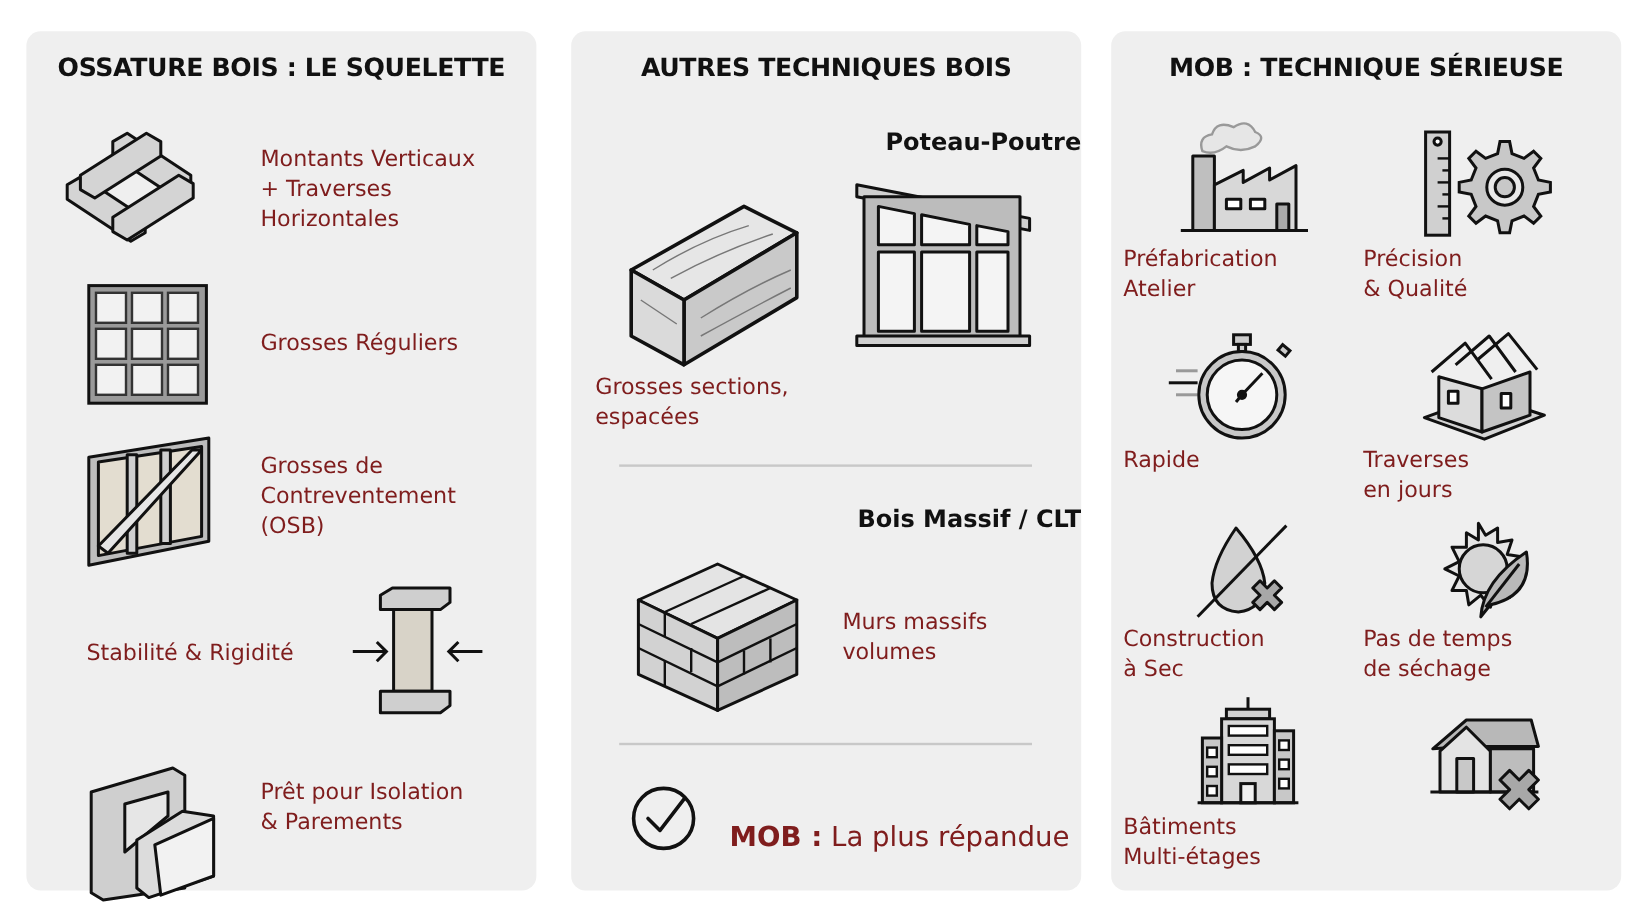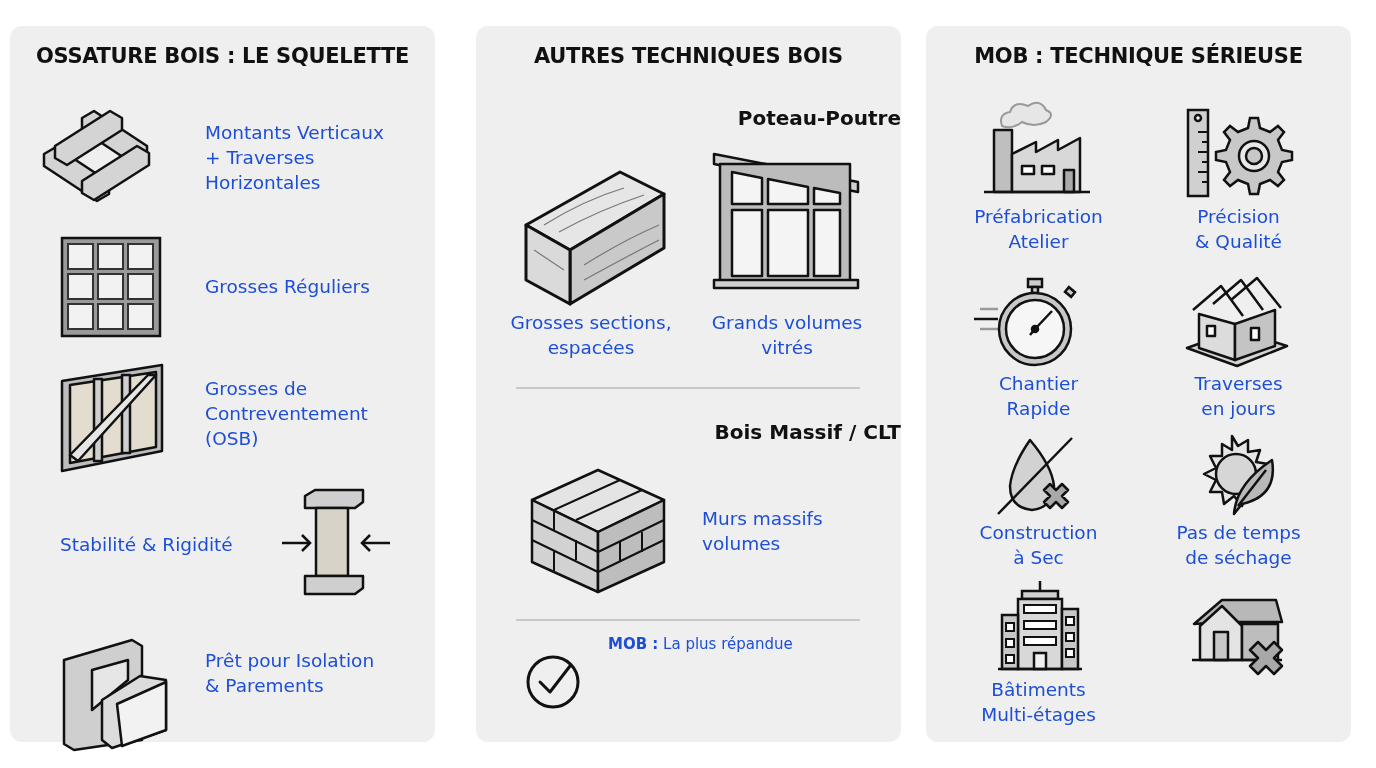--- a/index.html
+++ b/index.html
@@ -1,22 +1,22 @@
 <!DOCTYPE html>
 <html><head>
 <meta charset="utf-8">
 <style>
   * { box-sizing: border-box; margin: 0; padding: 0; }
   html, body { width: 1376px; height: 768px; background: #ffffff; overflow: hidden; }
   body { font-family: "DejaVu Sans", "Liberation Sans", sans-serif; color: #111; position: relative; }
   .panel { position: absolute; top: 26px; width: 425px; height: 716px; background: #efefef; border-radius: 12px; }
-  #p1 { left: 10px; } #p2 { left: 476px; } #p3 { left: 926px; }
+  #p1 { left: 22px; } #p2 { left: 476px; } #p3 { left: 926px; }
   .ptitle { position: absolute; top: 18px; left: 0; right: 0; text-align: center; font-weight: bold; font-size: 21px; letter-spacing: -0.3px; }
-  .lbl { position: absolute; font-size: 18.5px; line-height: 25px; color: #1d4ed8; }
-  .center { text-align: center; }
+  .lbl { position: absolute; font-size: 18.5px; line-height: 25px; color: #7f1d1d; }
+  .center { text-align: left; }
   .sub { position: absolute; left: 18px; right: 0; text-align: right; font-weight: bold; font-size: 20px; }
   .sep { position: absolute; left: 40px; width: 344px; height: 2px; background: #c8c8c8; }
   svg { position: absolute; overflow: visible; }
   .bold { font-weight: bold; }
 </style>
 </head>
 <body>
 
 <div class="panel" id="p1">
   <div class="ptitle">OSSATURE BOIS : LE SQUELETTE</div>
@@ -131,24 +131,20 @@
         <rect x="56" y="58" width="40" height="66"></rect>
         <rect x="102" y="58" width="26" height="66"></rect>
       </g>
       <rect x="2" y="128" width="144" height="8" fill="#d0d0d0"></rect>
     </g>
   </svg>
   <div class="lbl center" style="left:20px;width:190px;top:284px">
     <div>Grosses sections,</div>
     <div>espacées</div>
   </div>
-  <div class="lbl center" style="left:216px;width:190px;top:284px">
-    <div>Grands volumes</div>
-    <div>vitrés</div>
-  </div>
 
   <div class="sep" style="top:361px"></div>
 
   <div class="sub" style="top:394px">Bois Massif / CLT</div>
 
   <svg style="left:54px;top:442px" width="136" height="126" viewBox="0 0 136 126">
     <g stroke="#111" stroke-width="2.5" stroke-linejoin="round">
       <polygon points="2,32 68,2 134,32 68,64" fill="#e4e4e4"></polygon>
       <polygon points="2,32 68,64 68,124 2,94" fill="#d2d2d2"></polygon>
       <polygon points="68,64 134,32 134,94 68,124" fill="#bdbdbd"></polygon>
@@ -171,21 +167,21 @@
     <div>Murs massifs</div>
     <div>volumes</div>
   </div>
 
   <div class="sep" style="top:593px"></div>
 
   <svg style="left:50px;top:626px" width="56" height="56" viewBox="0 0 56 56">
     <circle cx="27" cy="30" r="25" fill="none" stroke="#111" stroke-width="3"></circle>
     <polyline points="14,30 24,40 44,14" fill="none" stroke="#111" stroke-width="3" stroke-linecap="round" stroke-linejoin="round"></polyline>
   </svg>
-  <div class="lbl" style="left:132px;top:606px;font-size:15px">
+  <div class="lbl" style="left:132px;top:660px;font-size:23px">
     <span class="bold">MOB :</span><span> La plus répandue</span>
   </div>
 </div>
 
 <div class="panel" id="p3">
   <div class="ptitle">MOB : TECHNIQUE SÉRIEUSE</div>
 
   <svg style="left:58px;top:70px" width="110" height="100" viewBox="0 0 110 100">
     <g fill="#e6e6e6" stroke="#999" stroke-width="2">
         <path d="M18,30 Q14,18 26,16 Q30,4 44,10 Q56,2 62,14 Q72,18 62,26 Q50,32 38,26 Q28,34 18,30 Z"></path>
@@ -246,21 +242,20 @@
       <polygon points="16,38 52,48 52,84 16,72" fill="#dcdcdc"></polygon>
       <polygon points="52,48 92,34 92,70 52,84" fill="#c4c4c4"></polygon>
       <rect x="24" y="50" width="8" height="10" fill="#fff"></rect>
         <rect x="68" y="52" width="8" height="12" fill="#fff"></rect>
       <polyline points="10,34 38,10 60,40" fill="none"></polyline>
         <polyline points="30,28 58,4 80,34" fill="none"></polyline>
       <polyline points="48,24 74,2 98,32" fill="none"></polyline>
     </g>
   </svg>
   <div class="lbl center" style="left:10px;width:205px;top:345px">
-    <div>Chantier</div>
     <div>Rapide</div>
   </div>
   <div class="lbl center" style="left:210px;width:205px;top:345px">
     <div>Traverses</div>
     <div>en jours</div>
   </div>
 
   <svg style="left:70px;top:410px" width="84" height="80" viewBox="0 0 84 80">
     <g stroke="#111" stroke-width="2.5" stroke-linejoin="round">
       <path d="M34,4 Q16,30 14,50 Q14,72 36,74 Q56,72 58,50 Q56,30 34,4 Z" fill="#d2d2d2"></path>

